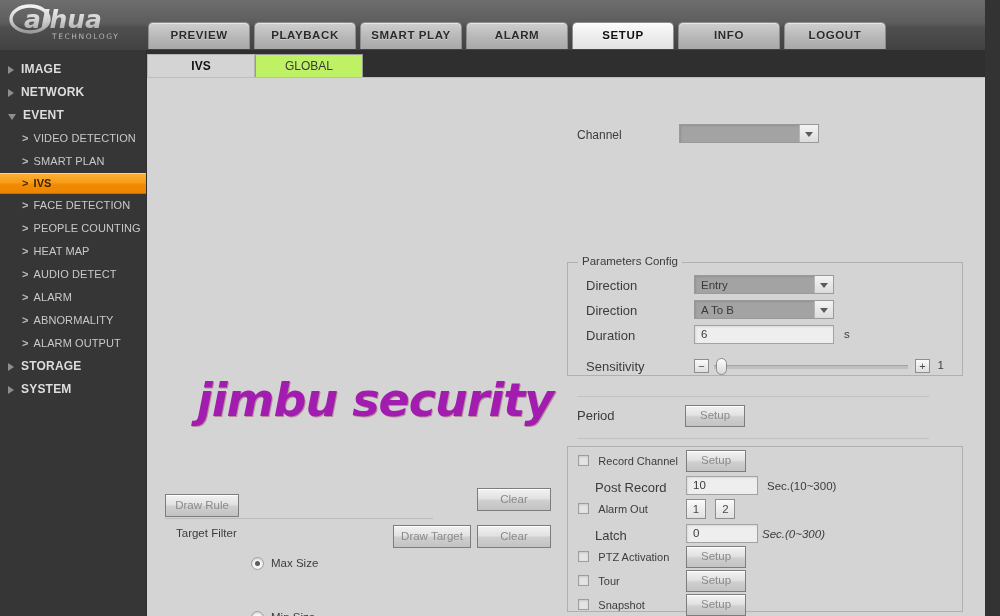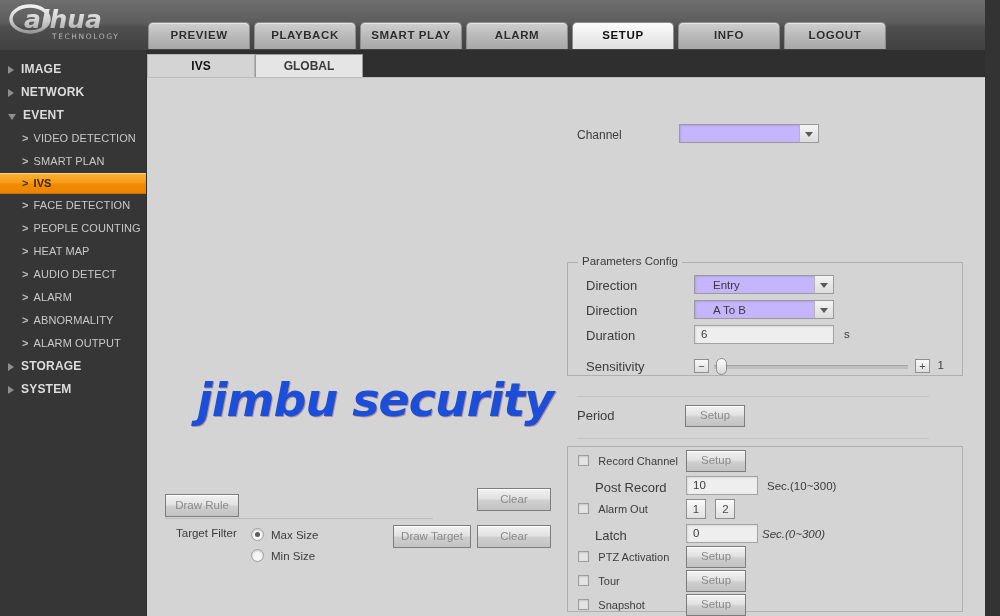--- a/index.html
+++ b/index.html
@@ -85,35 +85,35 @@
     position:absolute;left:146px;top:0;width:854px;height:566px;
     background:#2f2f2f;
   }
   .tabsrow{position:absolute;left:1px;top:4px;height:24px;display:flex;}
   .subtab{
     width:106px;height:23px;line-height:22px;text-align:center;
     font-size:12px;color:#111;font-weight:bold;
     background:#bdbdbd;border:1px solid #9a9a9a;border-bottom:none;
     cursor:pointer;user-select:none;
   }
-  .subtab.inactive{background:#e5e5e5;color:#3a3a3a;font-weight:bold;}
+  .subtab.inactive{background:#bef264;color:#3a3a3a;font-weight:normal;}
   .subtab.active{background:#d4d4d4;color:#111;border-color:#b4b4b4;}
 
   .panel{
     position:absolute;left:1px;top:27px;width:838px;height:538px;
     background:#d4d4d4;
     border-top:1px solid #bdbdbd;
   }
 
   
   .watermark{
     position:absolute;left:50px;top:295px;
     font-family:"DejaVu Sans", sans-serif;
     font-style:italic;font-weight:bold;
-    font-size:46px;color:#1d4ed8;
+    font-size:46px;color:#a21caf;
     letter-spacing:-1px;white-space:nowrap;
     text-shadow:1px 1px 0 rgba(120,10,40,.35);
     z-index:40;pointer-events:none;
   }
 
   
   .videoarea{
     position:absolute;left:18px;top:5px;width:394px;height:295px;
     background:#d4d4d4;
   }
@@ -123,43 +123,43 @@
     border:1px solid #7d7d7d;
     color:#8a8a8a;font-size:11.5px;
     text-align:center;cursor:pointer;user-select:none;
     box-shadow:inset 0 1px 0 #ffffff;
   }
   .drawrule{position:absolute;left:0px;top:61px;width:72px;height:21px;line-height:20px;}
   .clear1{position:absolute;left:312px;top:55px;width:72px;height:21px;line-height:20px;}
   .divider{position:absolute;left:0px;top:85px;width:268px;height:1px;background:#bcbcbc;}
   .tf-label{position:absolute;left:11px;top:94px;font-size:11.5px;color:#3c3c3c;}
   .radio-row{position:absolute;left:86px;top:91px;}
-  .radio-line{display:flex;align-items:center;height:21px;font-size:11.5px;color:#3c3c3c;}
+  .radio-line{display:flex;height:21px;font-size:11.5px;color:#3c3c3c;margin-top:33px;}
   .radio{
     width:11px;height:11px;border-radius:50%;
     background:#f6f6f6;border:1px solid #9d9d9d;margin-right:7px;
     box-shadow:inset 0 1px 2px rgba(0,0,0,.18);
     position:relative;flex:none;cursor:pointer;
   }
   .radio.on::after{
     content:"";position:absolute;left:3px;top:3px;width:5px;height:5px;
     border-radius:50%;background:#5c5c5c;
   }
   .drawtarget{position:absolute;left:228px;top:92px;width:76px;height:21px;line-height:20px;}
   .clear2{position:absolute;left:312px;top:92px;width:72px;height:21px;line-height:20px;}
 
   
   .rightcol{position:absolute;left:412px;top:0px;width:420px;height:538px;}
 
   .chan-label{position:absolute;left:18px;top:50px;font-size:12px;color:#3c3c3c;}
   .select{
-    background:#c4b5fd;border:1px solid #9a9a9a;
+    background:#a3a3a3;border:1px solid #9a9a9a;
     height:19px;box-sizing:border-box;
     font-size:11.5px;color:#3a3a3a;
-    padding-left:18px;line-height:18px;
+    padding-left:6px;line-height:18px;
     position:relative;cursor:pointer;user-select:none;
     box-shadow:inset 1px 1px 2px rgba(0,0,0,.10);
   }
   .select .arrowbox{
     position:absolute;right:0;top:0;width:18px;height:100%;
     background:linear-gradient(180deg,#f4f4f4,#dcdcdc);
     border-left:1px solid #b5b5b5;
   }
   .select .arrowbox::after{
     content:"";position:absolute;left:5px;top:7px;

